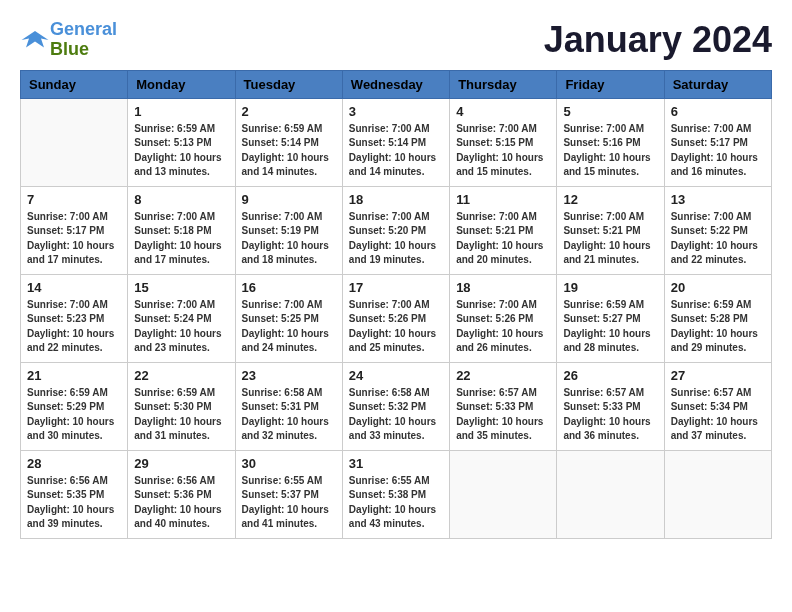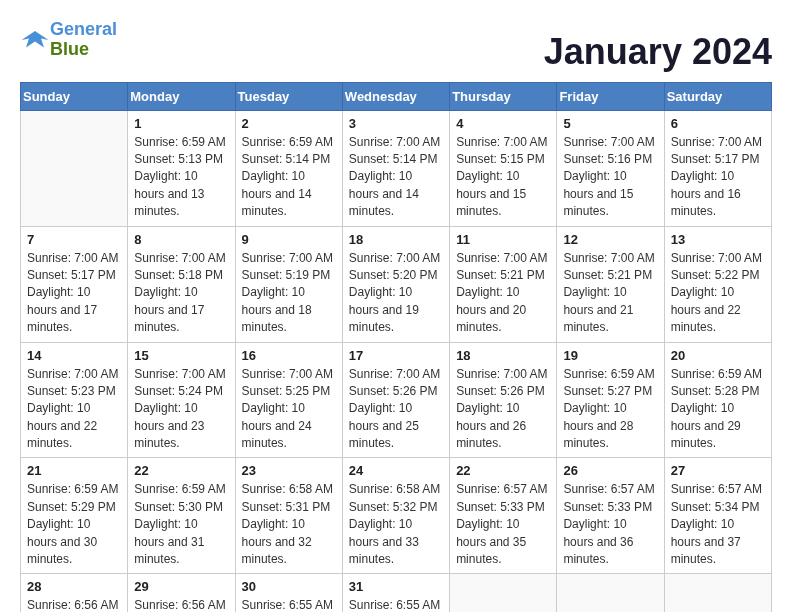--- a/index.html
+++ b/index.html
@@ -27,43 +27,42 @@
       line-height: 1.1;
     }
     .logo-text span {
       color: #4a90d9;
     }
     .logo-bird {
       width: 30px;
       height: 30px;
     }
     .title-block {
-      margin-top: 12px;
     }
     .month-title {
       font-size: 36px;
       font-weight: bold;
       color: #1a1a2e;
       line-height: 1.1;
     }
     .location {
       font-size: 14px;
       color: #444;
     }
     .calendar {
       width: 100%;
       border-collapse: collapse;
       border: 1px solid #ccc;
     }
     .calendar th {
       background-color: #4a7fc1;
-      color: #ffffff;
+      color: #000000;
       font-size: 13px;
       font-weight: bold;
-      padding: 6px 2px;
+      padding: 6px 8px;
       text-align: left;
       border: 1px solid #3a6aaa;
     }
     .calendar td {
       vertical-align: top;
       padding: 5px 6px;
       border: 1px solid #ccc;
       font-size: 10.5px;
       color: #333;
       width: calc(100% / 7);
@@ -74,23 +73,24 @@
       background: #f9f9f9;
     }
     .day-number {
       font-size: 13px;
       font-weight: bold;
       color: #222;
       margin-bottom: 3px;
       display: block;
     }
     .cell-text {
-      font-size: 12px;
+      font-size: 10px;
       color: #333;
       line-height: 1.45;
+      font-weight: bold;
     }
   </style>
 </head>
 <body>
 
 <div class="header">
   <div class="logo">
     <svg class="logo-bird" viewBox="0 0 40 40">
       <polygon points="20,8 38,20 28,18 32,30 20,22 8,30 12,18 2,20" fill="#4a90d9"></polygon>
     </svg>

